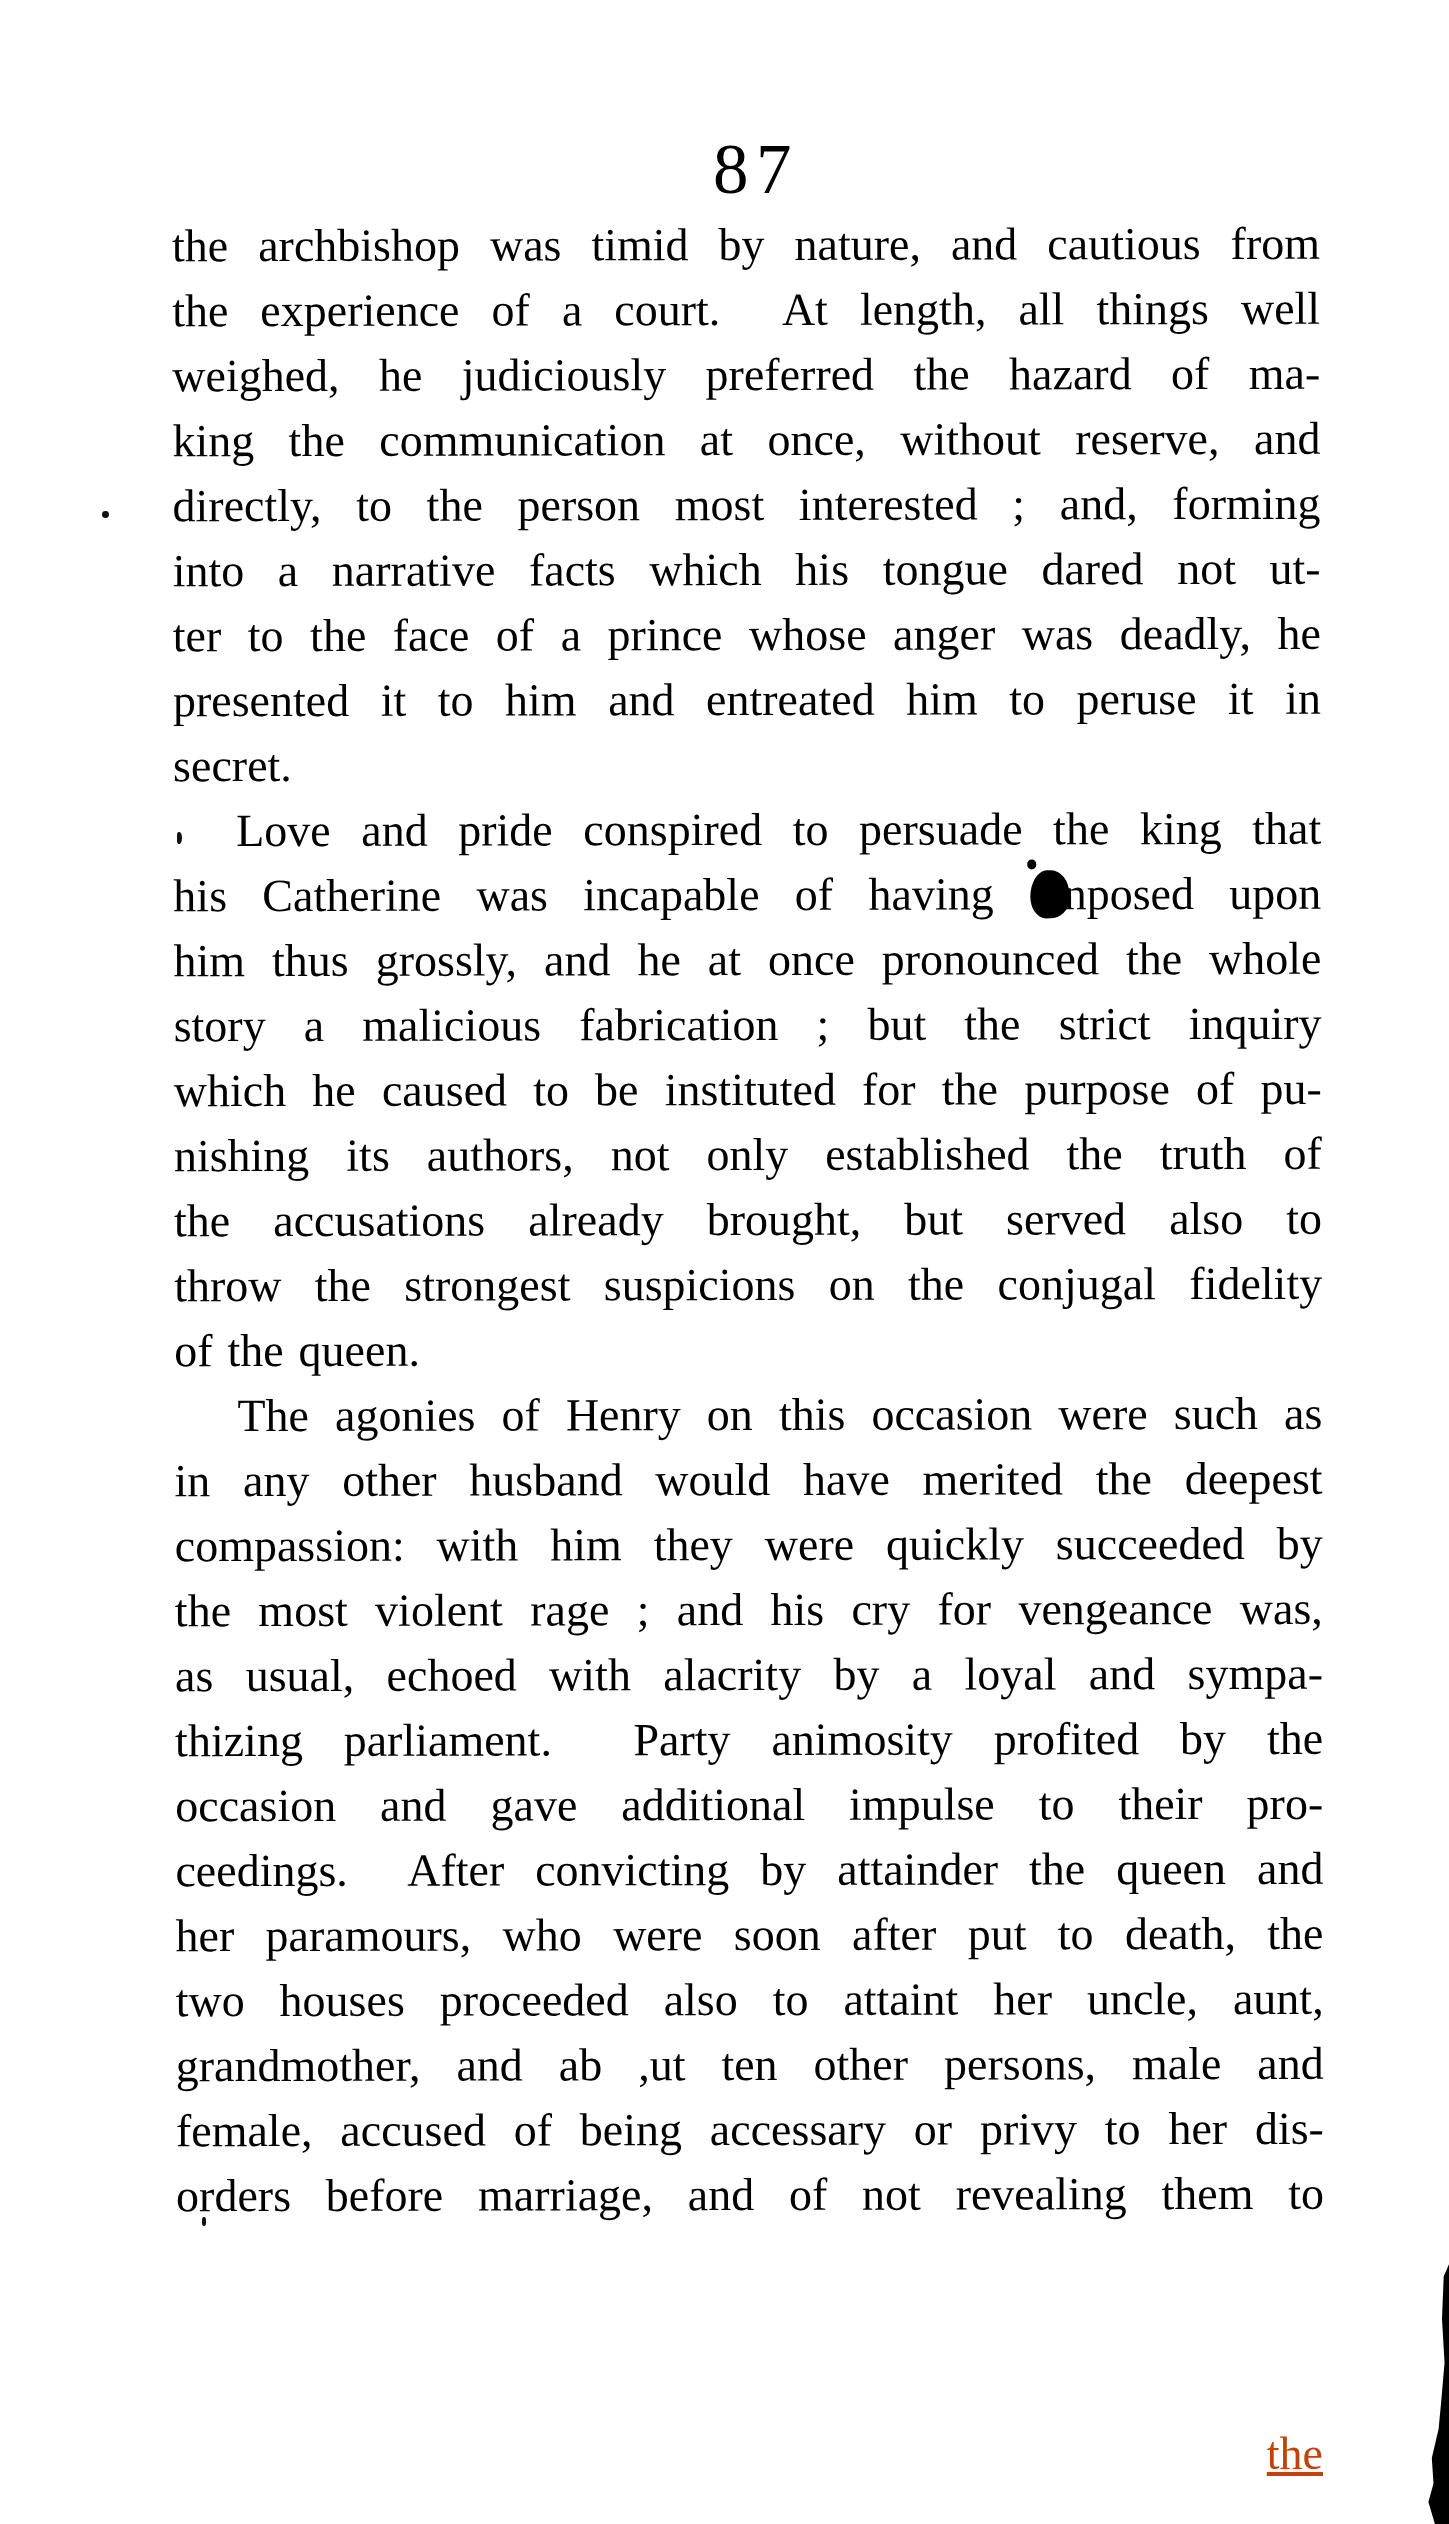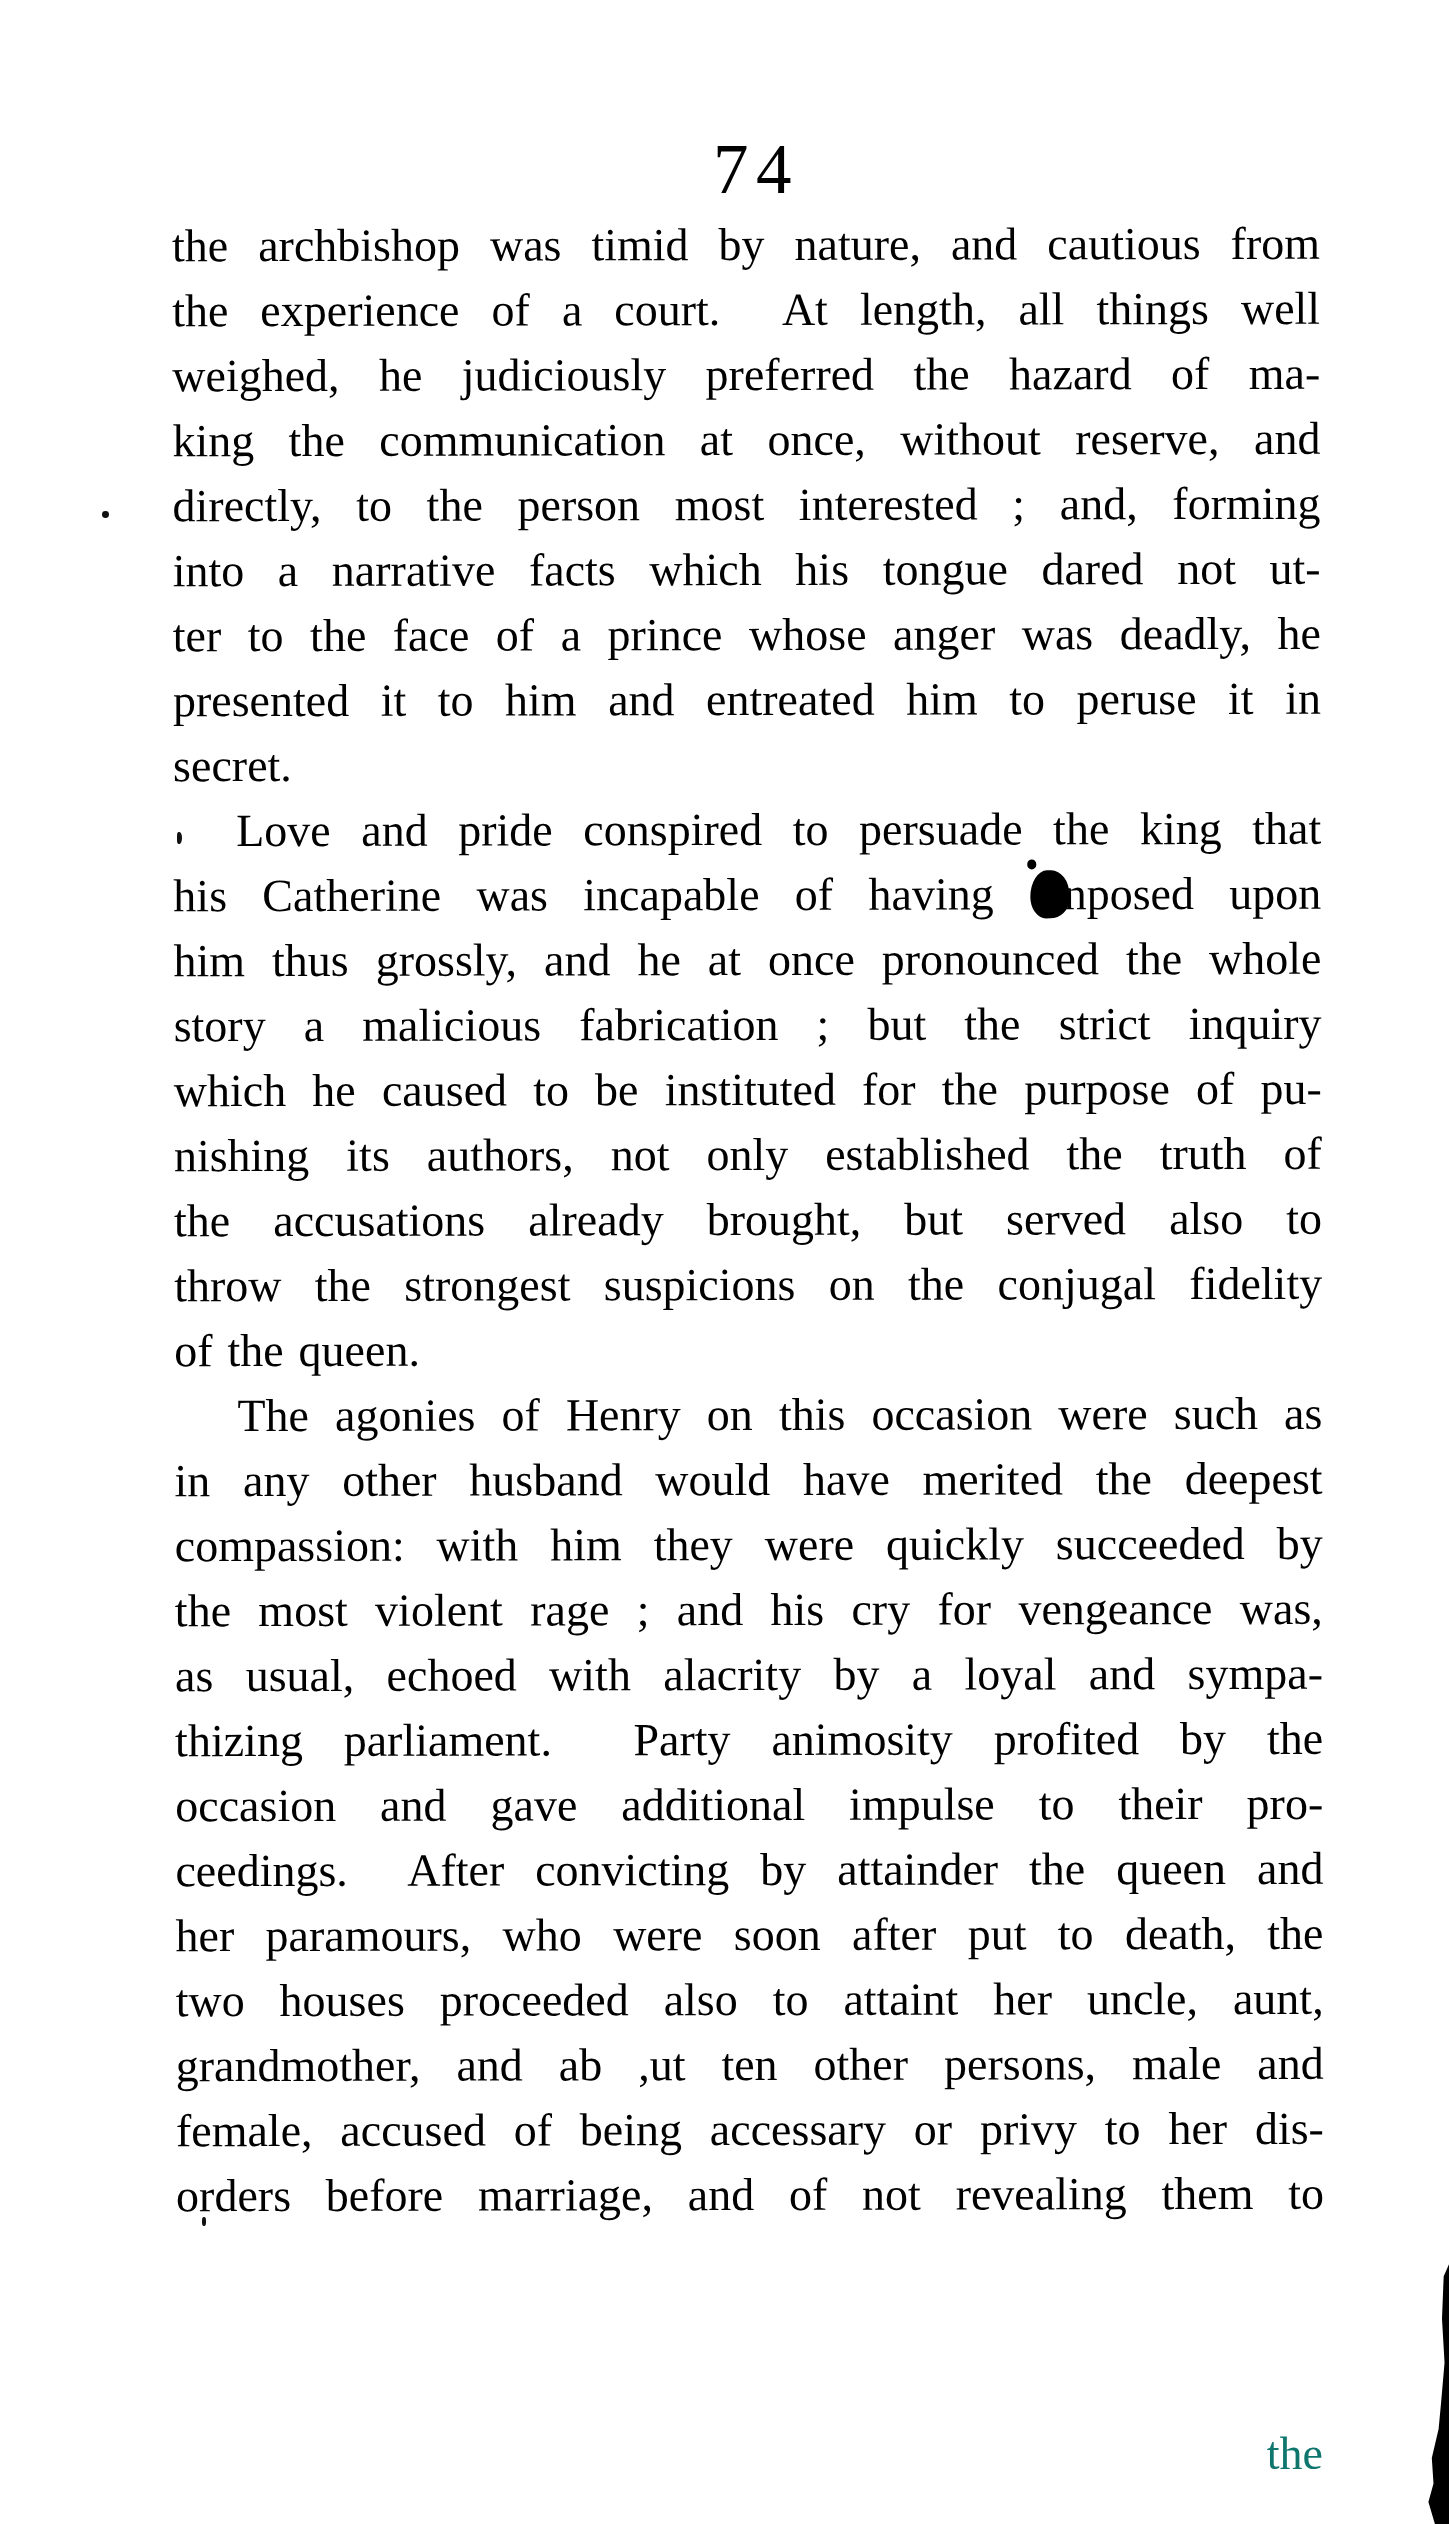--- a/index.html
+++ b/index.html
@@ -49,31 +49,32 @@
     position:absolute;
     left:-3.4px; top:-10.2px;
     width:9.3px; height:9.3px;
     background:#000;
     border-radius:50%;
   }
   .catchword {
     position:absolute;
     top:2421px; right:127px;
     font-size:46px; line-height:65px;
-    color:#0f766e;
+    color:#c2410c;
+    text-decoration:underline;
   }
   .speck { position:absolute; background:#111; }
   .edge-artifact { position:absolute; right:0; bottom:0; }
 </style>
 </head>
 <body>
 
 <div class="page">
 
-  <div class="page-number">74</div>
+  <div class="page-number">87</div>
 
   <div class="text-block">
 
   <div class="para">
         <div class="line">the archbishop was timid by nature, and cautious from</div>
         <div class="line">the experience of a court.&nbsp; At length, all things well</div>
         <div class="line">weighed, he judiciously preferred the hazard of ma-</div>
         <div class="line">king the communication at once, without reserve, and</div>
         <div class="line">directly, to the person most interested ; and, forming</div>
         <div class="line">into a narrative facts which his tongue dared not ut-</div>

